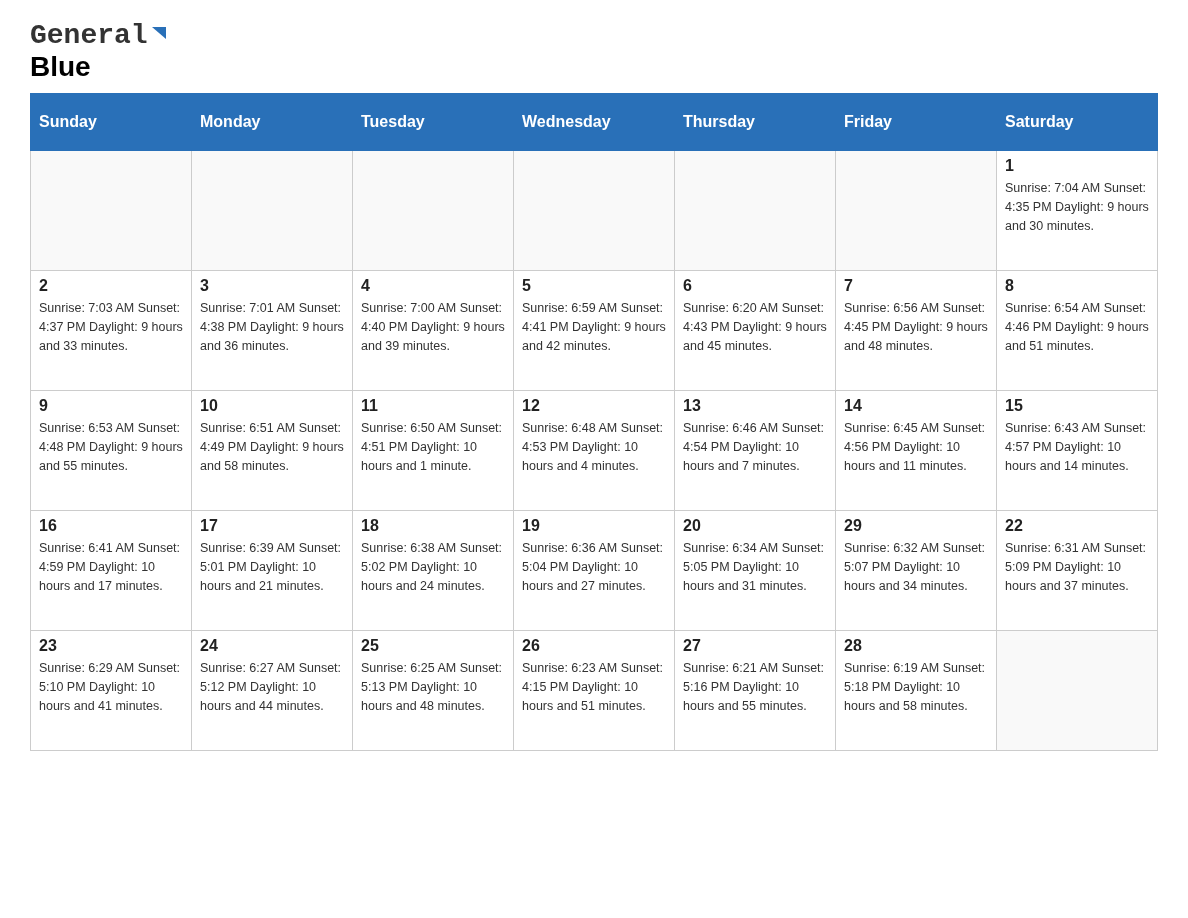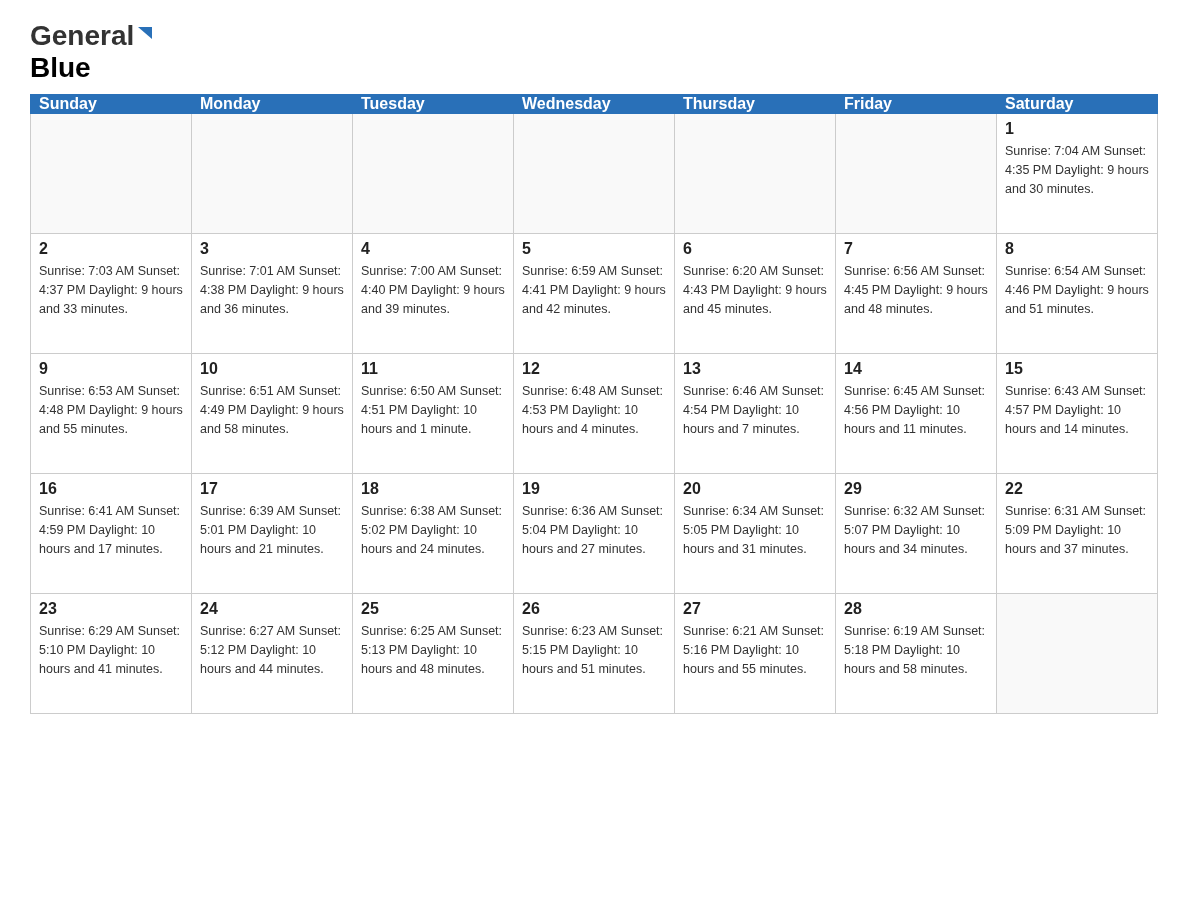--- a/index.html
+++ b/index.html
@@ -35,21 +35,21 @@
     }
     .calendar {
       width: 100%;
       border-collapse: collapse;
       margin-top: 5px;
     }
     .calendar th {
       background-color: #2970b8;
       color: #fff;
       text-align: left;
-      padding: 0 8px;
+      padding: 19px 8px;
       font-size: 16px;
       border: 1px solid #2970b8;
     }
     .calendar td {
       border: 1px solid #ccc;
       vertical-align: top;
       padding: 6px 8px;
       width: 14.28%;
       height: 120px;
     }
@@ -70,20 +70,21 @@
     }
     .logo-row {
       display: flex;
       align-items: center;
       gap: 0;
     }
     .logo-text-general {
       font-size: 28px;
       font-weight: bold;
       color: #333;
+      font-family: Liberation Mono, monospace;
     }
     .logo-triangle {
       display: inline-block;
       position: relative;
       top: 0px;
     }
     .logo-text-blue {
       font-size: 28px;
       font-weight: bold;
       color: #000000;
@@ -282,21 +283,21 @@
         </td>
         <td>
           <span class="day-num">25</span>
           <div class="day-info">Sunrise: 6:25 AM
 Sunset: 5:13 PM
 Daylight: 10 hours and 48 minutes.</div>
         </td>
         <td>
           <span class="day-num">26</span>
           <div class="day-info">Sunrise: 6:23 AM
-Sunset: 5:15 PM
+Sunset: 4:15 PM
 Daylight: 10 hours and 51 minutes.</div>
         </td>
         <td>
           <span class="day-num">27</span>
           <div class="day-info">Sunrise: 6:21 AM
 Sunset: 5:16 PM
 Daylight: 10 hours and 55 minutes.</div>
         </td>
         <td>
           <span class="day-num">28</span>

